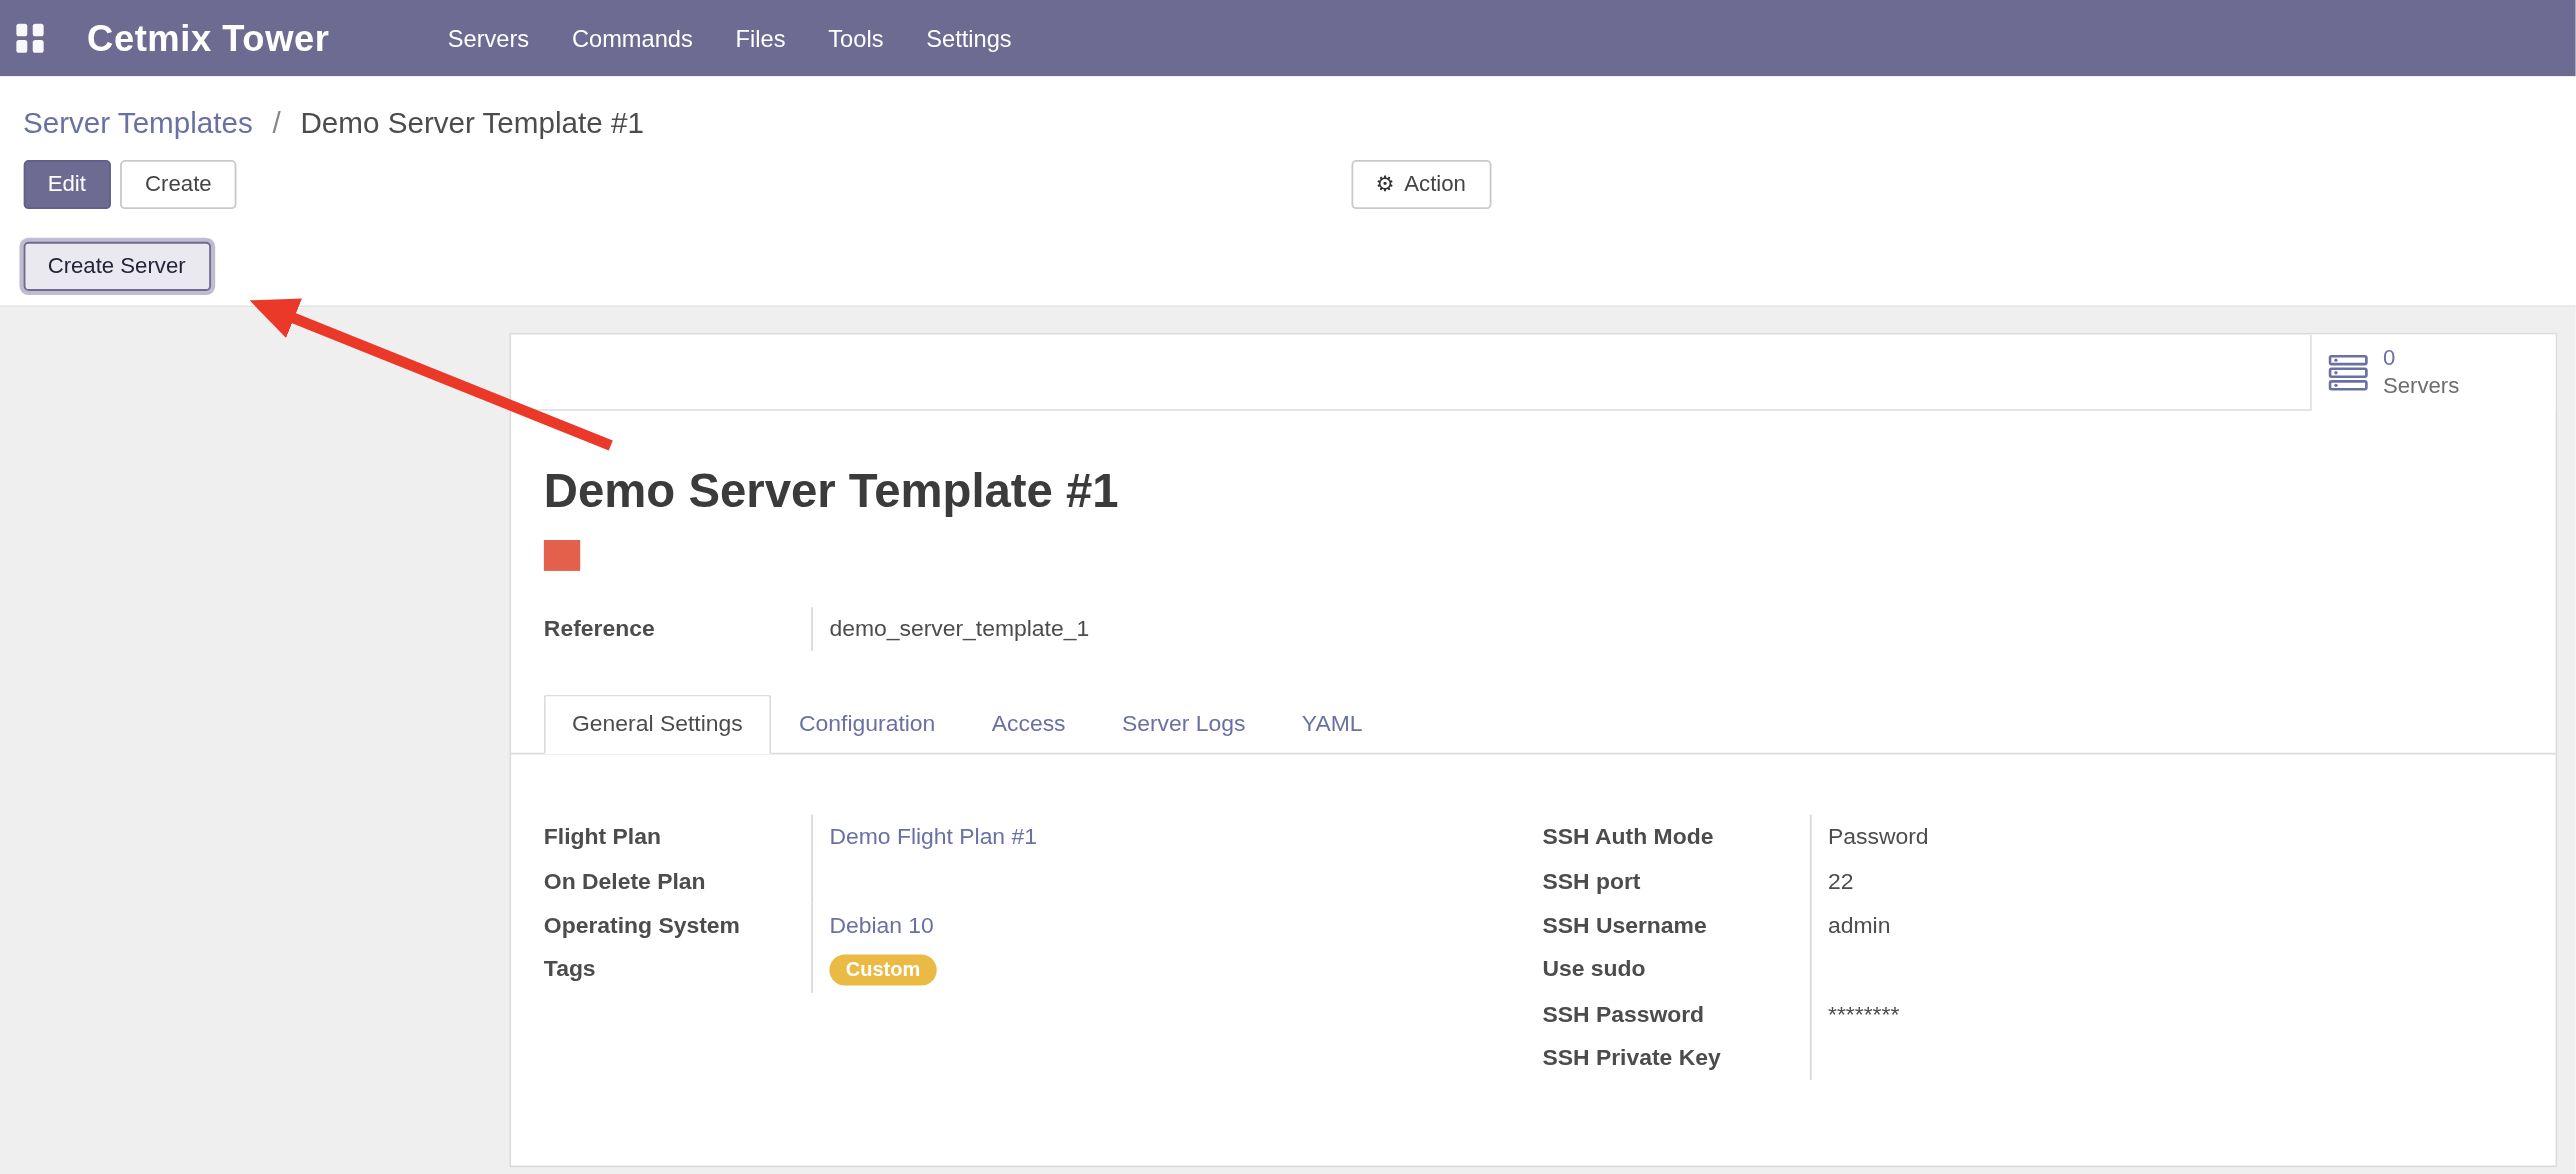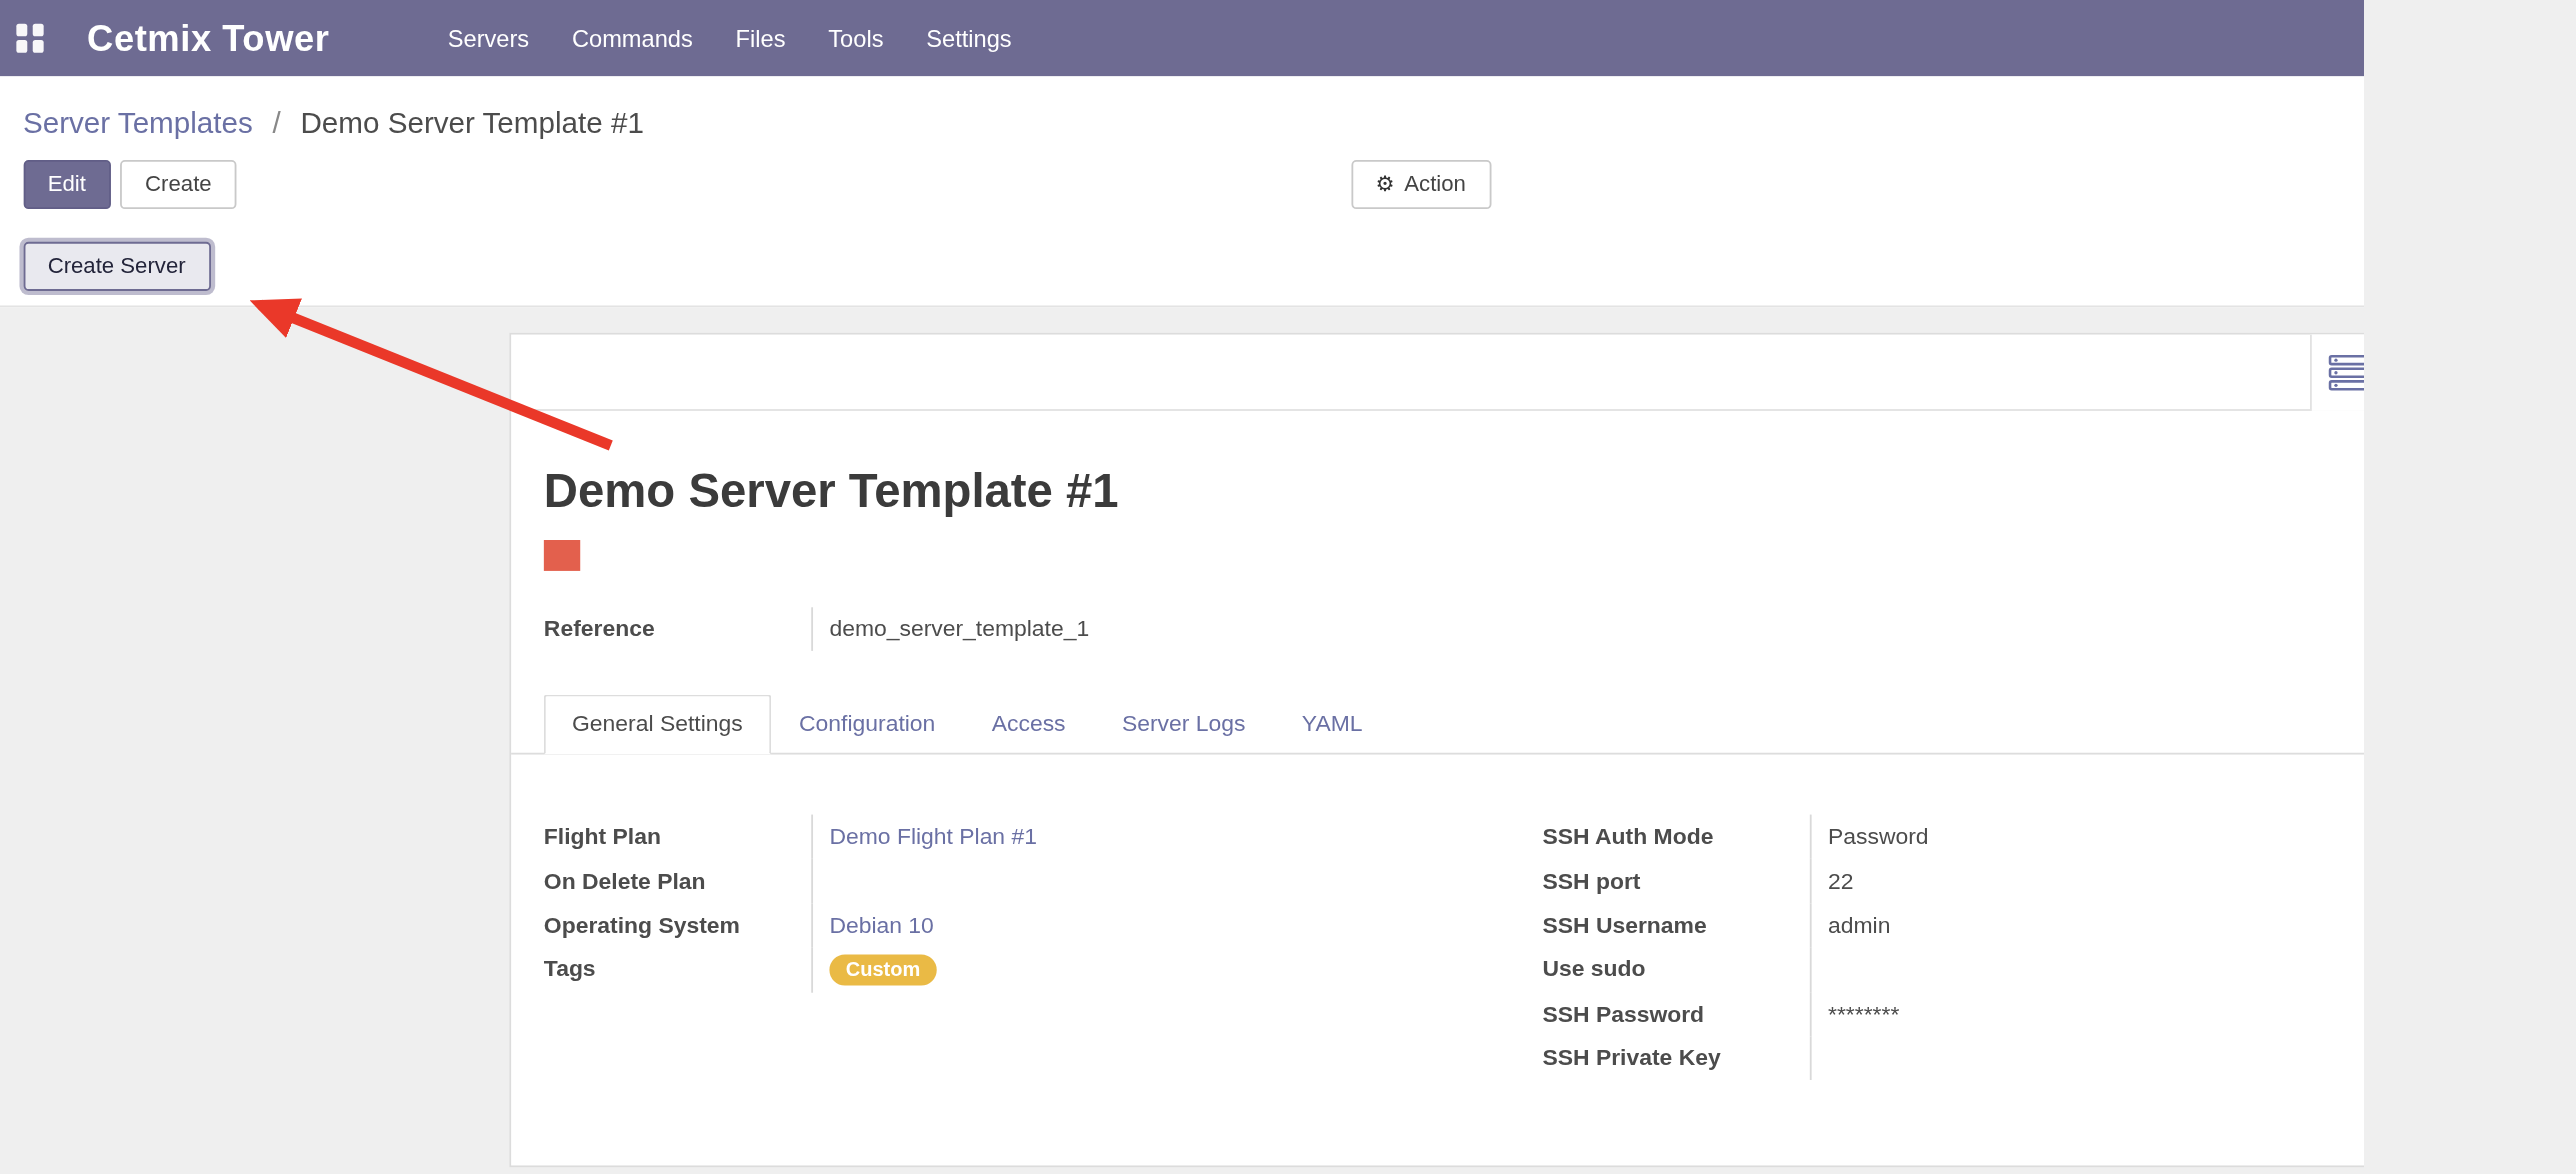--- a/index.html
+++ b/index.html
@@ -1,18 +1,18 @@
 <!DOCTYPE html>
 <html style="font-size:14.5px"><head>
 <meta charset="utf-8">
 <style>
   * { box-sizing: border-box; margin: 0; padding: 0; }
   html, body { width: 2576px; height: 1174px; overflow: hidden; }
   body { background: #efefef; font-family: "Liberation Sans", "DejaVu Sans", sans-serif; }
-  .viewport { width: 2364px; height: 1174px; overflow: hidden; position: relative; background: #ffffff; }
+  .viewport { width: 2576px; height: 1174px; overflow: hidden; position: relative; background: #ffffff; }
   .stage { width: 1416px; height: 646px; transform: scale(1.8189, 1.8182); transform-origin: 0 0; position: relative; background: #ffffff; }
 
   
   .navbar { height: 42px; background: #6e6b92; display: flex; align-items: center; padding: 0 7.2px; }
   .apps-icon { width: 15.4px; height: 15.4px; display: grid; grid-template-columns: repeat(2, 6.3px); grid-template-rows: repeat(2, 6.3px); gap: 2.7px; margin-left: 1.8px; cursor: pointer; }
   .apps-icon span { background: #ffffff; border-radius: 1.4px; opacity: 0.95; }
   .brand { color: #ffffff; font-size: 20px; font-weight: 700; margin-left: 23.5px; letter-spacing: 0.3px; }
   .menu { display: flex; gap: 23.5px; margin-left: 65px; }
   .menu-item { color: #ffffff; font-size: 13px; cursor: pointer; }
 

